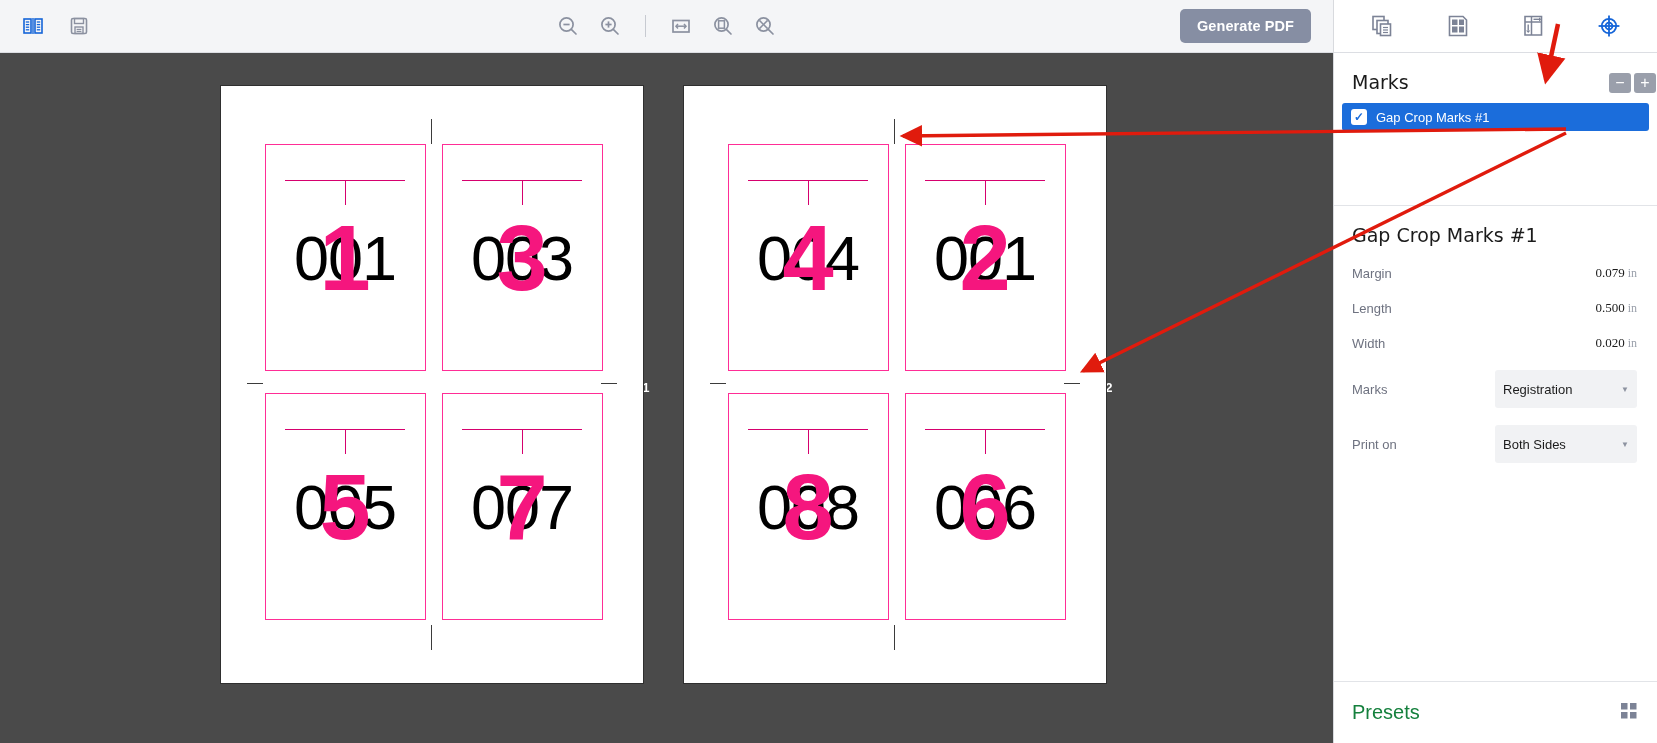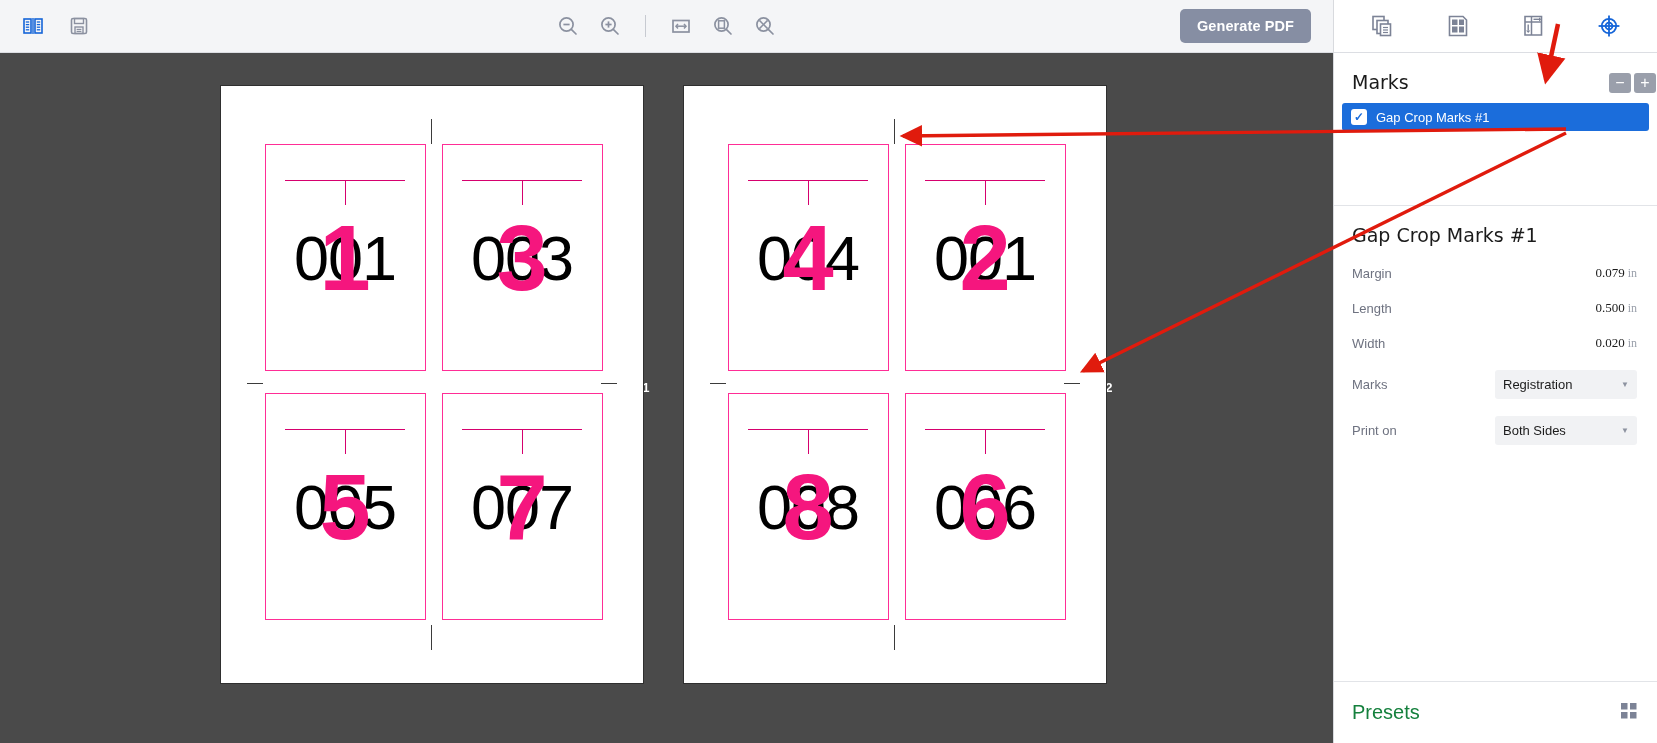--- a/index.html
+++ b/index.html
@@ -198,21 +198,21 @@
   .prop-value {
     margin-left: auto; text-align: right;
     font-size: 13px; color: #1b1b1b;
     font-family: Liberation Serif, serif;
   }
   .prop-unit { color: #9aa0ab; font-size: 12px; margin-left: 3px; }
 
   .prop-row.select-row { margin-bottom: 17px; }
   .sel {
     margin-left: auto;
-    width: 142px; height: 29px;
+    width: 142px; height: 38px;
     background: #f1f2f4;
     border: none; border-radius: 3px;
     display: flex; align-items: center;
     padding: 0 8px;
     font-size: 13px; color: #1b1b1b;
     cursor: pointer;
     font-family: "Liberation Sans", sans-serif;
   }
   .sel-caret {
     margin-left: auto; font-size: 8px; color: #8d93a0;

